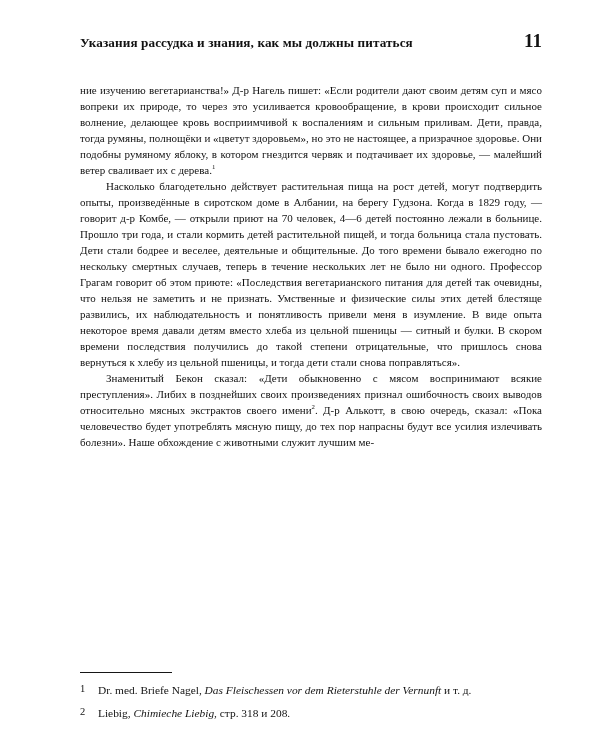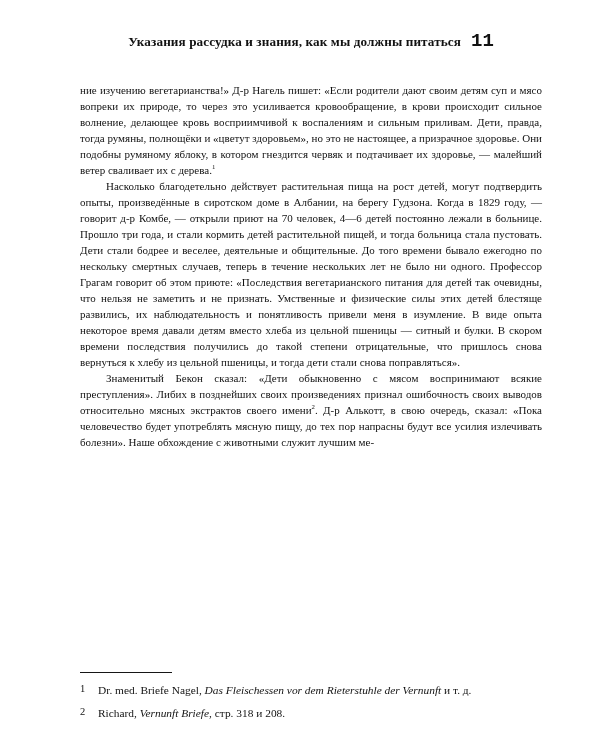--- a/index.html
+++ b/index.html
@@ -17,34 +17,33 @@
   .page {
     position: relative;
     width: 600px;
     height: 750px;
     box-sizing: border-box;
     padding: 30px 58px 20px 80px;
   }
   .header {
     display: flex;
     align-items: baseline;
-    justify-content: center;
+    justify-content: space-between;
     margin-bottom: 8px;
   }
   .running-title {
     font-size: 13.2px;
     font-weight: bold;
     letter-spacing: 0.1px;
     white-space: nowrap;
   }
   .folio {
     font-size: 19px;
     font-weight: bold;
     padding-left: 10px;
-    font-family: Liberation Mono, monospace;
   }
   .body-text {
     margin-top: 30px;
     font-size: 11px;
     line-height: 1.455;
     text-align: justify;
     text-justify: inter-word;
     hyphens: manual;
   }
   .body-text p {
@@ -107,17 +106,17 @@
   <div class="footnotes">
     <div class="footnote-rule"></div>
 
     <div class="footnote">
       <div class="marker">1</div>
       <div class="fn-text"><span>Dr. med. Briefe Nagel, </span><i>Das Fleischessen vor dem Rieterstuhle der Vernunft</i><span> и т. д.</span></div>
     </div>
 
     <div class="footnote">
       <div class="marker">2</div>
-      <div class="fn-text"><span>Richard, </span><i>Vernunft Briefe</i><span>, стр. 318 и 208.</span></div>
+      <div class="fn-text"><span>Liebig, </span><i>Chimieche Liebig</i><span>, стр. 318 и 208.</span></div>
     </div>
   </div>
 
 </div>
 
 </body></html>

